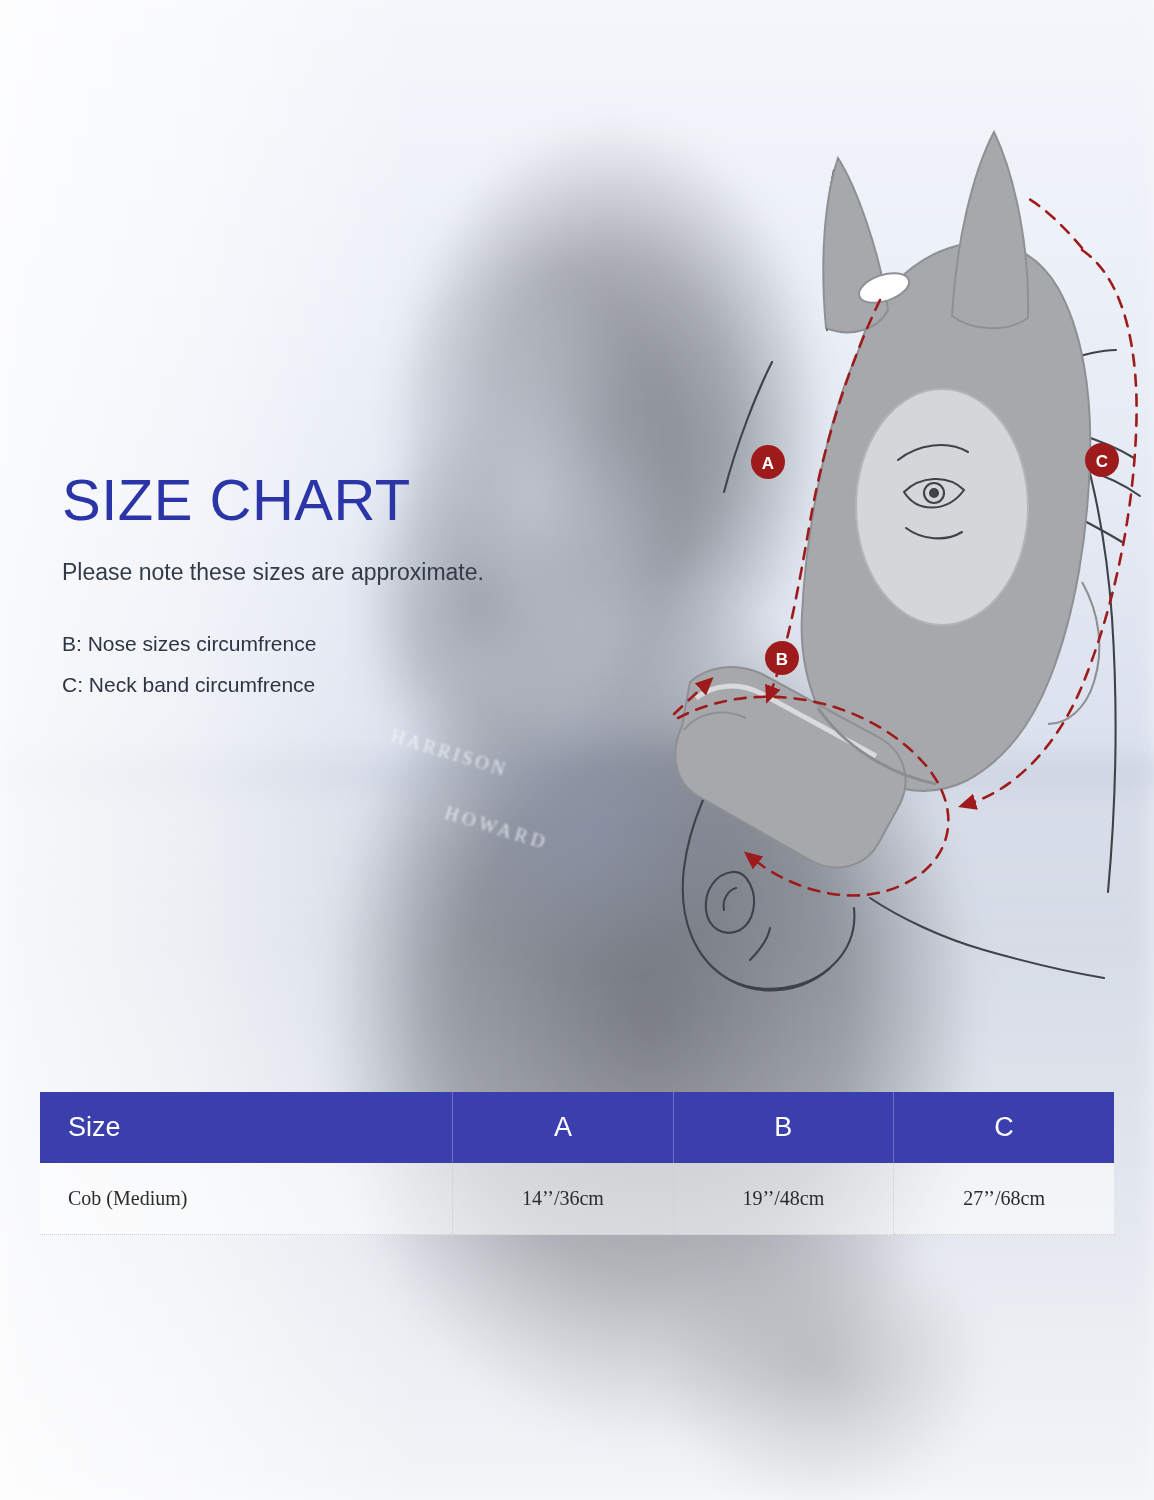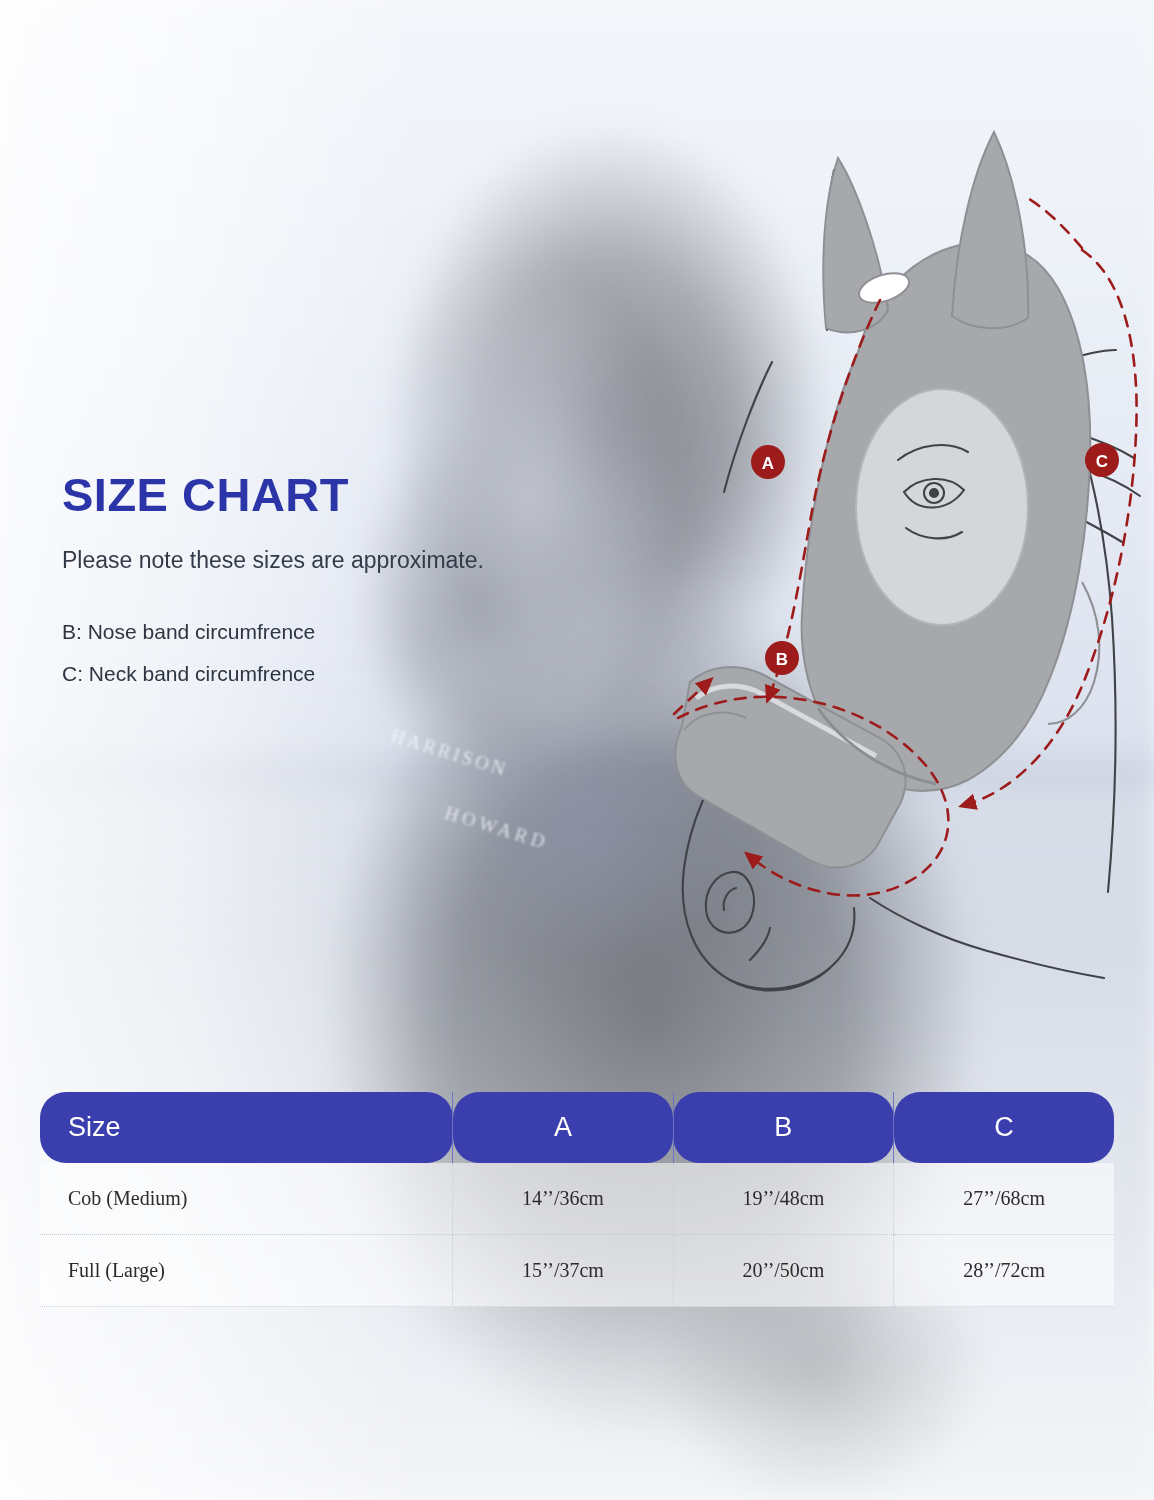--- a/index.html
+++ b/index.html
@@ -108,22 +108,22 @@
 
   
   .text-block {
     position: absolute;
     left: 62px;
     top: 470px;
     width: 620px;
     z-index: 20;
   }
   .title {
-    font-size: 47px;
-    font-weight: bold;
+    font-size: 58px;
+    font-weight: normal;
     color: #2b35a8;
     letter-spacing: 0.5px;
     line-height: 1.05;
     margin: 0 0 28px 0;
   }
   .subtitle {
     font-size: 23px;
     color: #333b49;
     margin: 4px 0 44px 0;
     font-weight: normal;
@@ -159,21 +159,20 @@
     table-layout: fixed;
   }
   table.size-table thead th {
     background: #3b3fae;
     color: #ffffff;
     font-size: 27px;
     font-weight: normal;
     padding: 20px 0 20px 0;
     text-align: center;
     border-right: 1px solid #6f72c4;
-    border-radius: 26px;
   }
   table.size-table thead th:last-child { border-right: none; }
   table.size-table thead th.size-col {
     text-align: left;
     padding-left: 28px;
   }
   table.size-table tbody td {
     font-size: 20px;
     color: #2b2b2b;
     padding: 24px 0 24px 0;
@@ -300,21 +299,21 @@
 
         <circle cx="490" cy="398" r="17" fill="#9e1b1b"></circle>
         <text x="490" y="405" text-anchor="middle" font-family="Liberation Sans, sans-serif" font-size="17" font-weight="bold" fill="#ffffff">C</text>
       </g>
     </svg>
   </div>
 
   <div class="text-block">
     <h1 class="title">SIZE CHART</h1>
     <p class="subtitle">Please note these sizes are approximate.</p>
-    <div class="legend-line">B: Nose band circumfrence</div>
+    <div class="legend-line">B: Nose sizes circumfrence</div>
     <div class="legend-line">C: Neck band circumfrence</div>
   </div>
 
   <div class="table-wrap">
     <table class="size-table">
       <colgroup>
         <col class="col-size">
         <col class="col-m">
         <col class="col-m">
         <col class="col-m">
@@ -327,23 +326,17 @@
           <th>C</th>
         </tr>
       </thead>
       <tbody>
         <tr>
           <td class="size-col">Cob (Medium)</td>
           <td>14’’/36cm</td>
           <td>19’’/48cm</td>
           <td>27’’/68cm</td>
         </tr>
-        <tr>
-          <td class="size-col">Full (Large)</td>
-          <td>15’’/37cm</td>
-          <td>20’’/50cm</td>
-          <td>28’’/72cm</td>
-        </tr>
       </tbody>
     </table>
   </div>
 
 </div>
 
 </body></html>

